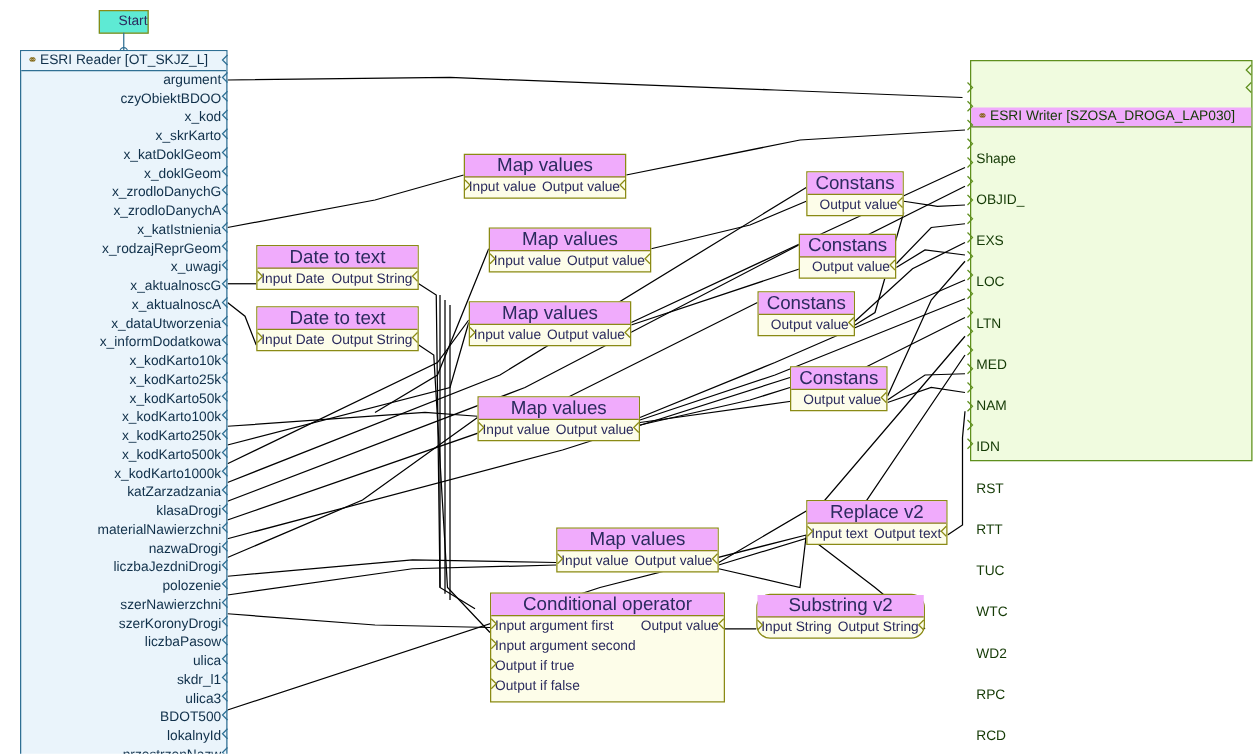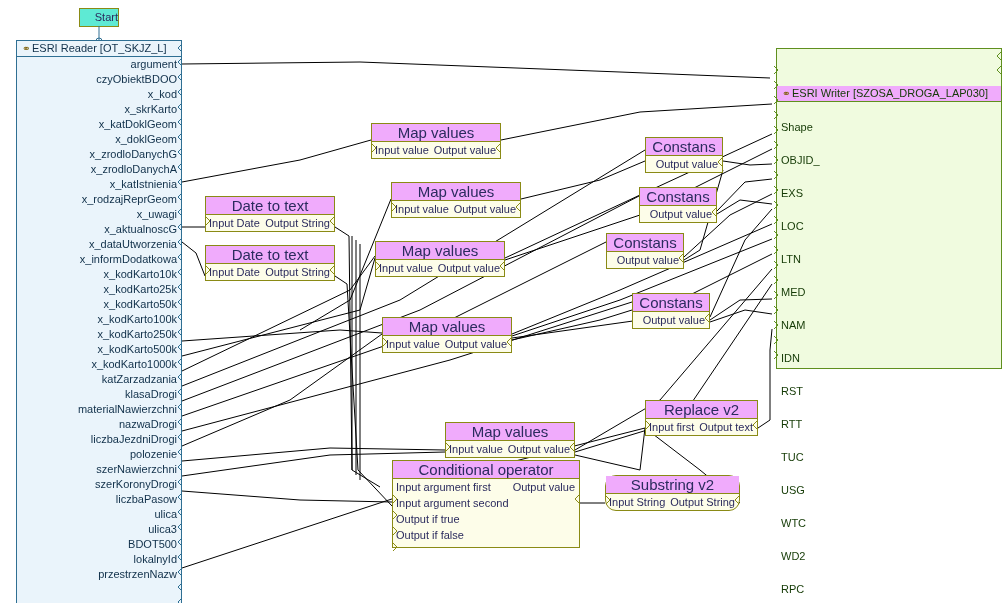--- a/index.html
+++ b/index.html
@@ -153,39 +153,41 @@
         <div class="attr">x_kod</div>
         <div class="attr">x_skrKarto</div>
         <div class="attr">x_katDoklGeom</div>
         <div class="attr">x_doklGeom</div>
         <div class="attr">x_zrodloDanychG</div>
         <div class="attr">x_zrodloDanychA</div>
         <div class="attr">x_katIstnienia</div>
         <div class="attr">x_rodzajReprGeom</div>
         <div class="attr">x_uwagi</div>
         <div class="attr">x_aktualnoscG</div>
+        <div class="attr">x_aktualnoscA</div>
         <div class="attr">x_dataUtworzenia</div>
         <div class="attr">x_informDodatkowa</div>
         <div class="attr">x_kodKarto10k</div>
         <div class="attr">x_kodKarto25k</div>
         <div class="attr">x_kodKarto50k</div>
         <div class="attr">x_kodKarto100k</div>
         <div class="attr">x_kodKarto250k</div>
         <div class="attr">x_kodKarto500k</div>
         <div class="attr">x_kodKarto1000k</div>
         <div class="attr">katZarzadzania</div>
         <div class="attr">klasaDrogi</div>
         <div class="attr">materialNawierzchni</div>
         <div class="attr">nazwaDrogi</div>
         <div class="attr">liczbaJezdniDrogi</div>
         <div class="attr">polozenie</div>
         <div class="attr">szerNawierzchni</div>
         <div class="attr">szerKoronyDrogi</div>
         <div class="attr">liczbaPasow</div>
         <div class="attr">ulica</div>
+        <div class="attr">skdr_l1</div>
         <div class="attr">ulica3</div>
         <div class="attr">BDOT500</div>
         <div class="attr">lokalnyId</div>
         <div class="attr">przestrzenNazw</div>
       </div>
   </div>
 
   <div class="node ftbox writer" style="left:776px;top:48px;width:226px;height:321px;">
     <div class="fthead">
       <span class="ficon">⚭</span><span>ESRI Writer [SZOSA_DROGA_LAP030]</span>
@@ -195,21 +197,20 @@
         <div class="attr">OBJID_</div>
         <div class="attr">EXS</div>
         <div class="attr">LOC</div>
         <div class="attr">LTN</div>
         <div class="attr">MED</div>
         <div class="attr">NAM</div>
         <div class="attr">IDN</div>
         <div class="attr">RST</div>
         <div class="attr">RTT</div>
         <div class="attr">TUC</div>
-        <div class="attr">USG</div>
         <div class="attr">WTC</div>
         <div class="attr">WD2</div>
         <div class="attr">RPC</div>
         <div class="attr">RCD</div>
         <div class="attr">ORIGINATIN</div>
         <div class="attr">IMPORT_ID</div>
       </div>
   </div>
 
   <div id="tf-layer">
@@ -258,21 +259,21 @@
       <div class="node tf" style="left: 205px; top: 245px; width: 130px;">
         <div class="tfhead">Date to text</div>
         <div class="tfports" style="height: 16px;">
           <span class="prow pin">Input Date</span>
           <span class="prow pout">Output String</span>
         </div>
       </div>
       <div class="node tf" style="left: 645px; top: 400px; width: 113px;">
         <div class="tfhead">Replace v2</div>
         <div class="tfports" style="height: 16px;">
-          <span class="prow pin">Input first</span>
+          <span class="prow pin">Input text</span>
           <span class="prow pout">Output text</span>
         </div>
       </div>
       <div class="node tf" style="left: 605px; top: 475px; width: 135px; border-radius: 11px;">
         <div class="tfhead">Substring v2</div>
         <div class="tfports" style="height: 16px;">
           <span class="prow pin">Input String</span>
           <span class="prow pout">Output String</span>
         </div>
       </div>
@@ -293,21 +294,21 @@
         <div class="tfports" style="height: 16px;">
           <span class="prow pout">Output value</span>
         </div>
       </div>
       <div class="node tf" style="left: 632px; top: 293px; width: 78px;">
         <div class="tfhead">Constans</div>
         <div class="tfports" style="height: 16px;">
           <span class="prow pout">Output value</span>
         </div>
       </div>
-      <div class="node tf" style="left: 392px; top: 460px; width: 188px;">
+      <div class="node tf" style="left: 392px; top: 474px; width: 188px;">
         <div class="tfhead">Conditional operator</div>
         <div class="tfports" style="height: 68px;">
           <div class="prow pfull">Input argument first</div>
           <div class="prow pfull">Input argument second</div>
           <div class="prow pfull">Output if true</div>
           <div class="prow pfull">Output if false</div>
           <span class="prow pout" style="top: 0px;">Output value</span>
         </div>
       </div>
     </div>

